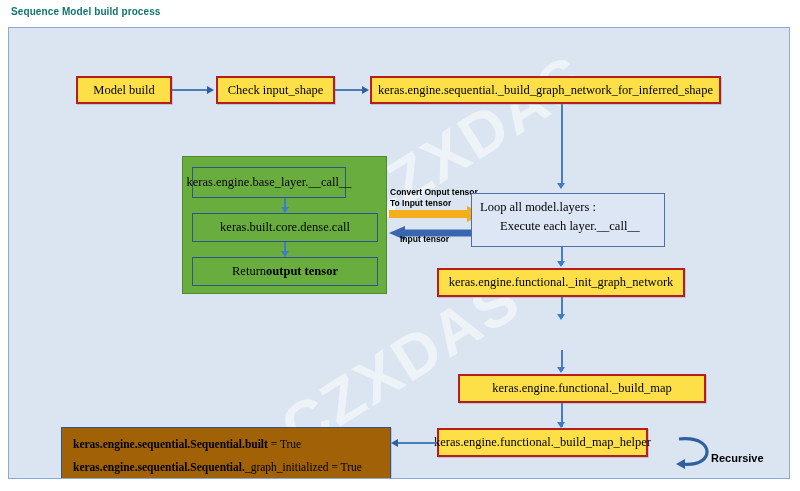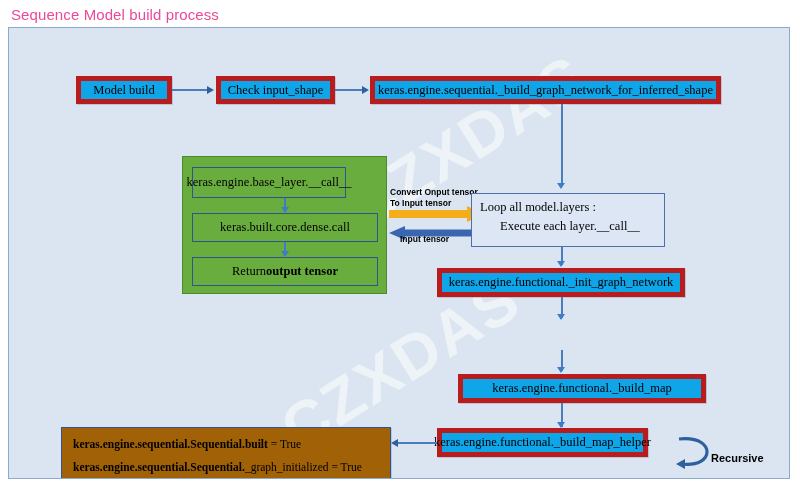--- a/index.html
+++ b/index.html
@@ -14,23 +14,23 @@
     position: relative;
     font-family: "Liberation Serif", serif;
     overflow: hidden;
   }
 
   #page-title {
     position: absolute;
     left: 11px;
     top: 6px;
     font-family: "Liberation Sans", sans-serif;
-    font-weight: normal;
-    font-size: 15px;
-    color: #ec4899;
+    font-weight: bold;
+    font-size: 10px;
+    color: #0f766e;
     letter-spacing: 0.1px;
     white-space: nowrap;
   }
 
   #canvas {
     position: absolute;
     left: 8px;
     top: 27px;
     width: 782px;
     height: 452px;
@@ -58,22 +58,22 @@
     white-space: nowrap;
     user-select: none;
   }
   .wm1 { left: 325px; top: 78px;  font-size: 62px; }
   .wm2 { left: 258px; top: 300px; font-size: 62px; }
 
   
   .node {
     position: absolute;
     box-sizing: border-box;
-    background: #0ea5e9;
-    border: 5px solid #b91c1c;
+    background: #fde047;
+    border: 2px solid #b91c1c;
     color: #000000;
     font-family: "Liberation Serif", serif;
     font-size: 12.5px;
     display: flex;
     align-items: center;
     justify-content: center;
     text-align: center;
     padding: 0 6px;
     white-space: nowrap;
     box-shadow: 1px 1px 0 rgba(120,140,170,0.35);

